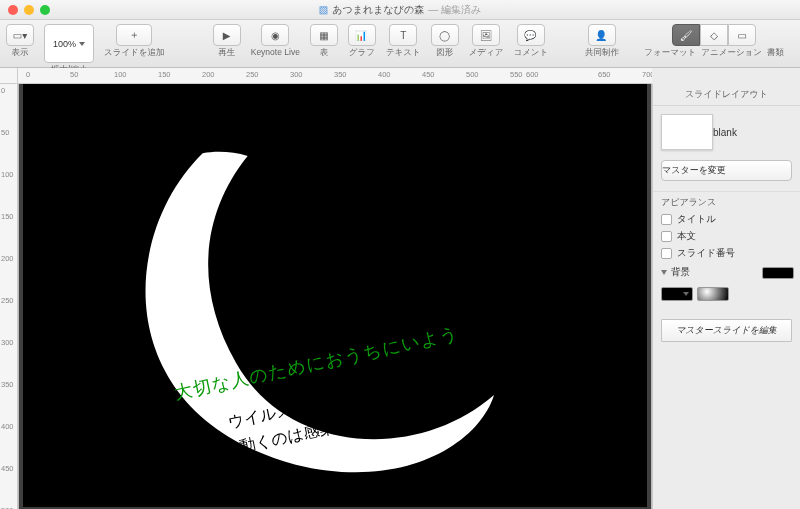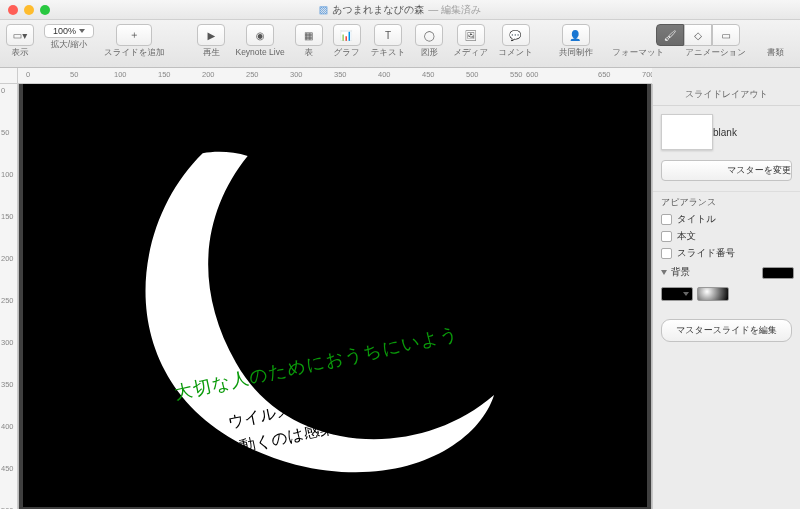--- a/index.html
+++ b/index.html
@@ -17,21 +17,21 @@
   .toolbar { height: 48px; display: flex; align-items: flex-start; padding: 4px 6px 0; background: linear-gradient(#f3f3f3,#e4e4e4); border-bottom: 1px solid #bfbfbf;}
   .tgroup { display: flex; flex-direction: column; align-items: center; margin-right: 10px; }
   .tgroup .btns { display:flex; gap:0; }
   .btn { min-width: 28px; height: 22px; background: linear-gradient(#ffffff,#f0f0f0); border:1px solid #c3c3c3; display:flex; align-items:center; justify-content:center; font-size:10px; color:#555; cursor:default;}
   .btn:first-child { border-radius: 4px 0 0 4px; }
   .btn:last-child { border-radius: 0 4px 4px 0; }
   .btn.solo { border-radius: 4px; }
   .btn.selected { background: linear-gradient(#7a7a7a,#6a6a6a); color:#fff; border-color:#5a5a5a;}
   .tlabel { font-size: 8.5px; color:#666; margin-top: 2px; text-align:center; line-height:1; white-space:nowrap;}
   .spacer { flex: 1; }
-  .zoom-select { min-width: 50px; height:14px; border:1px solid #c3c3c3; border-radius:4px; background:#fff; display:flex; align-items:center; justify-content:center; gap:3px;}
+  .zoom-select { min-width: 50px; height:39px; border:1px solid #c3c3c3; border-radius:4px; background:#fff; display:flex; align-items:center; justify-content:center; gap:3px;}
   .zoom-select::after{content:""; width:0;height:0;border-left:3px solid transparent;border-right:3px solid transparent;border-top:4px solid #666;}
 
   
   .ruler-h { height: 16px; background: #f5f5f5; border-bottom:1px solid #ccc; position:relative; overflow:hidden; margin-left:18px; margin-right:148px;}
   .ruler-h .num { position:absolute; top:2px; font-size:7.5px; color:#888;}
   .corner { position:absolute; left:0; width:18px; height:16px; background:#f5f5f5; border-right:1px solid #ccc; border-bottom:1px solid #ccc;}
 
   .main { display:flex; height:calc(509px - 20px - 48px); }
   .ruler-v { width:18px; background:#f5f5f5; border-right:1px solid #ccc; position:relative;}
   .ruler-v .num { position:absolute; left:1px; font-size:7.5px; color:#888; writing-mode:horizontal-tb;}
@@ -45,35 +45,35 @@
   .line1 { left:95px; top:235px; transform: rotate(-18deg); color:#0a9a0a; font-size:18px; font-family: "Yu Mincho", serif; letter-spacing:1px; white-space:nowrap;}
   .line2 { left:155px; top:283px; transform: rotate(-18deg); color:#000; font-size:16px; font-family: "Yu Mincho", serif; white-space:nowrap;}
   .line3 { left:170px; top:311px; transform: rotate(-18deg); color:#000; font-size:16px; font-family: "Yu Mincho", serif; white-space:nowrap;}
 
   
   .inspector { width:148px; background:#ececec; border-left:1px solid #c8c8c8; display:flex; flex-direction:column; font-size:9.5px;}
   .insp-head { text-align:center; padding:4px 0; color:#666; border-bottom:1px solid #d6d6d6; font-size:9px;}
   .master-row { display:flex; padding:8px; align-items:center;}
   .master-thumb { width:52px; height:36px; background:#fff; border:1px solid #ccc; box-shadow: 0 1px 2px rgba(0,0,0,0.15);}
   .master-name { font-size:10px; }
-  .master-btn { display:block; margin: 2px 8px 10px; padding:3px 0; text-align:right; background:linear-gradient(#ffffff,#f0f0f0); border:1px solid #c3c3c3; border-radius:4px; font-size:9px;}
+  .master-btn { display:block; margin: 2px 8px 10px; padding:3px 0; text-align:left; background:linear-gradient(#ffffff,#f0f0f0); border:1px solid #c3c3c3; border-radius:4px; font-size:9px;}
   .section-label { padding: 4px 8px 2px; color:#555; font-size:9px; border-top:1px solid #ddd;}
   .chk-row { display:flex; align-items:center; gap:5px; padding: 2px 8px;}
   .chk { width:11px; height:11px; border:1px solid #aaa; border-radius:2px; background:#fff;}
   .bg-row { display:flex; align-items:center; padding:4px 8px; gap:4px;}
   .disclose { width:0;height:0;border-left:3px solid transparent;border-right:3px solid transparent;border-top:5px solid #777;}
   .bg-sel { margin: 2px 8px; height:18px; border:1px solid #c3c3c3; border-radius:3px; background:#fff; display:flex; align-items:center; padding:0 5px; justify-content:space-between;}
   .bg-sel .end { width:14px; background:#3b6fef; align-self:stretch; margin:-0.5px -5px -0.5px 0; border-radius: 0 3px 3px 0; display:flex; align-items:center; justify-content:center;}
   .bg-sel .end::before{content:""; width:0;height:0;border-left:3px solid transparent;border-right:3px solid transparent;border-top:4px solid #fff;}
   .swatch-row { display:flex; gap:4px; padding:4px 8px 10px;}
   .swatch { width:32px; height:14px; border:1px solid #999; border-radius:2px;}
   .swatch.black { background:#000;}
   .swatch.dd::after{content:""; display:block; margin-left:auto; width:0;height:0;border-left:3px solid transparent;border-right:3px solid transparent;border-top:4px solid #666; margin-top:4px; margin-right:3px;}
   .swatch.colorwell { background: radial-gradient(circle at 30% 30%, #fff, #000);}
-  .edit-master { margin: 8px; padding: 4px 0; text-align:center; background:linear-gradient(#ffffff,#f0f0f0); border:1px solid #c3c3c3; border-radius:9px; font-size:9px;}
+  .edit-master { margin: 8px; padding: 4px 0; text-align:center; background:linear-gradient(#ffffff,#f0f0f0); border:1px solid #c3c3c3; border-radius:1px; font-size:9px;font-style:italic;}
   .bg-swatch-right { position:absolute; right:6px; width:32px; height:12px; border:1px solid #999; border-radius:2px; background:#000;}
 
   .ruler-area { position:relative; }
 </style>
 </head>
 <body>
 
 <div class="titlebar">
   <div class="traffic">
     <div class="tl red"></div>
@@ -201,21 +201,21 @@
       <div class="btn selected">
           <span>🖌</span>
         </div>
       <div class="btn">
           <span>◇</span>
         </div>
       <div class="btn">
           <span>▭</span>
         </div>
     </div>
-    <div class="tlabel" style="display:flex; gap:21px;">
+    <div class="tlabel" style="display:flex; gap:5px;">
       <span>フォーマット</span>
         <span>アニメーション</span>
         <span>書類</span>
     </div>
   </div>
 </div>
 
 <div class="ruler-area">
   <div class="corner"></div>
   <div class="ruler-h">

